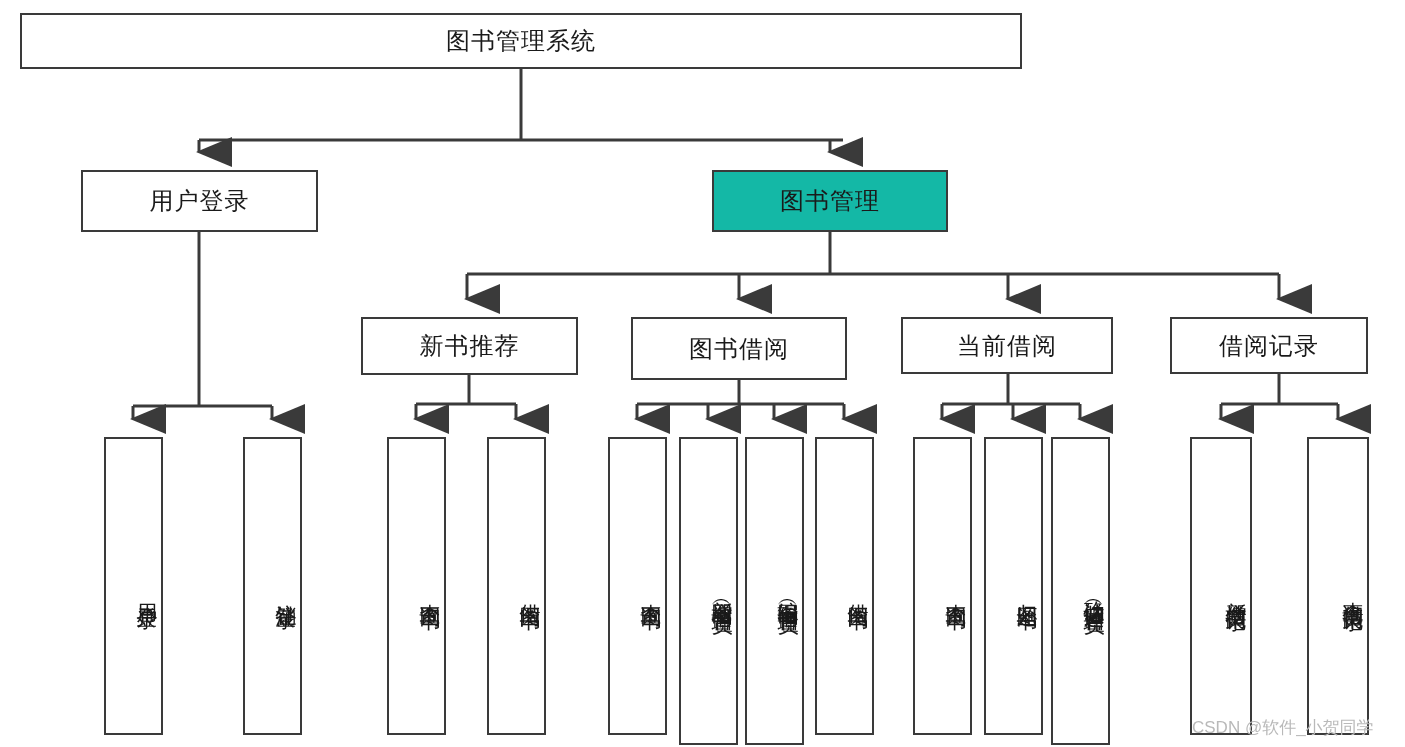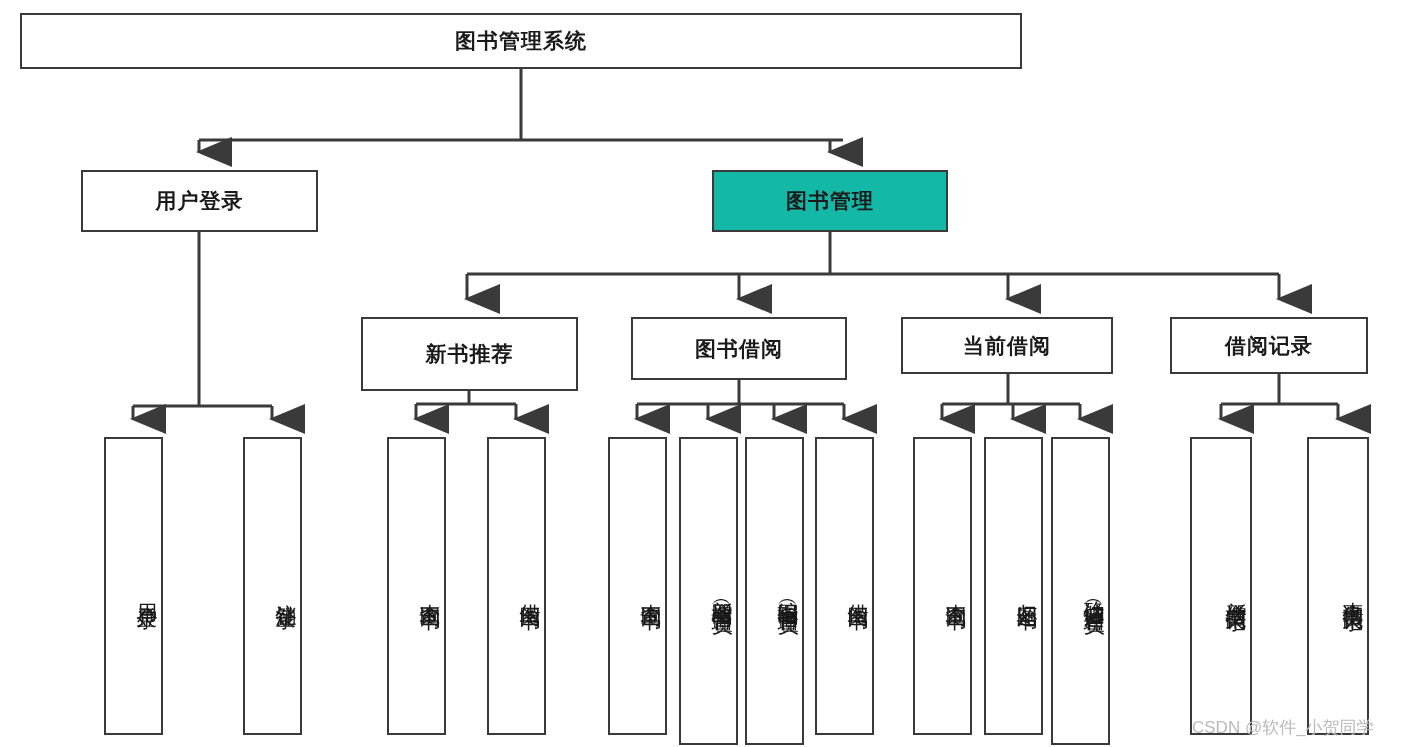--- a/index.html
+++ b/index.html
@@ -30,23 +30,22 @@
     box-sizing: border-box;
     background: #ffffff;
     border: 2px solid #3a3a3a;
     display: flex;
     align-items: center;
     justify-content: center;
     color: #1a1a1a;
     z-index: 2;
   }
   .node.horizontal {
-    font-size: 21px;
+    font-size: 24px;
     letter-spacing: 1px;
-    font-weight: bold;
   }
   .node.vertical {
     writing-mode: vertical-rl;
     text-orientation: upright;
     font-size: 21px;
     letter-spacing: 2px;
     align-items: flex-start;
     justify-content: center;
     padding-top: 10px;
   }
@@ -117,21 +116,21 @@
       <path d="M 1221 404 L 1221 419" marker-end="url(#arrow)"></path>
       <path d="M 1338 404 L 1338 419" marker-end="url(#arrow)"></path>
     </g>
   </svg>
 
   <div class="node horizontal" style="left: 20px; top: 13px; width: 1002px; height: 56px; border-color: rgb(58, 58, 58); background: rgb(255, 255, 255); color: rgb(26, 26, 26);">图书管理系统</div>
 
   <div class="node horizontal" style="left: 81px; top: 170px; width: 237px; height: 62px; border-color: rgb(58, 58, 58); background: rgb(255, 255, 255); color: rgb(26, 26, 26);">用户登录</div>
   <div class="node horizontal" style="left: 712px; top: 170px; width: 236px; height: 62px; border-color: rgb(58, 58, 58); background: #14b8a6; color: rgb(26, 26, 26);">图书管理</div>
 
-  <div class="node horizontal" style="left: 361px; top: 317px; width: 217px; height: 74px; border-color: rgb(58, 58, 58); background: rgb(255, 255, 255); color: rgb(26, 26, 26);">新书推荐</div>
+  <div class="node horizontal" style="left: 361px; top: 317px; width: 217px; height: 58px; border-color: rgb(58, 58, 58); background: rgb(255, 255, 255); color: rgb(26, 26, 26);">新书推荐</div>
   <div class="node horizontal" style="left: 631px; top: 317px; width: 216px; height: 63px; border-color: rgb(58, 58, 58); background: rgb(255, 255, 255); color: rgb(26, 26, 26);">图书借阅</div>
   <div class="node horizontal" style="left: 901px; top: 317px; width: 212px; height: 57px; border-color: rgb(58, 58, 58); background: rgb(255, 255, 255); color: rgb(26, 26, 26);">当前借阅</div>
   <div class="node horizontal" style="left: 1170px; top: 317px; width: 198px; height: 57px; border-color: rgb(58, 58, 58); background: rgb(255, 255, 255); color: rgb(26, 26, 26);">借阅记录</div>
 
   <div class="node vertical" style="left: 104px; top: 437px; width: 59px; height: 298px; border-color: rgb(58, 58, 58); background: rgb(255, 255, 255); color: rgb(26, 26, 26);">用户登录</div>
   <div class="node vertical" style="left: 243px; top: 437px; width: 59px; height: 298px; border-color: rgb(58, 58, 58); background: rgb(255, 255, 255); color: rgb(26, 26, 26);">注销登录</div>
   <div class="node vertical" style="left: 387px; top: 437px; width: 59px; height: 298px; border-color: rgb(58, 58, 58); background: rgb(255, 255, 255); color: rgb(26, 26, 26);">查询图书</div>
   <div class="node vertical" style="left: 487px; top: 437px; width: 59px; height: 298px; border-color: rgb(58, 58, 58); background: rgb(255, 255, 255); color: rgb(26, 26, 26);">借阅图书</div>
   <div class="node vertical" style="left: 608px; top: 437px; width: 59px; height: 298px; border-color: rgb(58, 58, 58); background: rgb(255, 255, 255); color: rgb(26, 26, 26);">查询图书</div>
   <div class="node vertical pad-top-0" style="left: 679px; top: 437px; width: 59px; height: 308px; border-color: rgb(58, 58, 58); background: rgb(255, 255, 255); color: rgb(26, 26, 26);">新增图书（管理员）</div>

